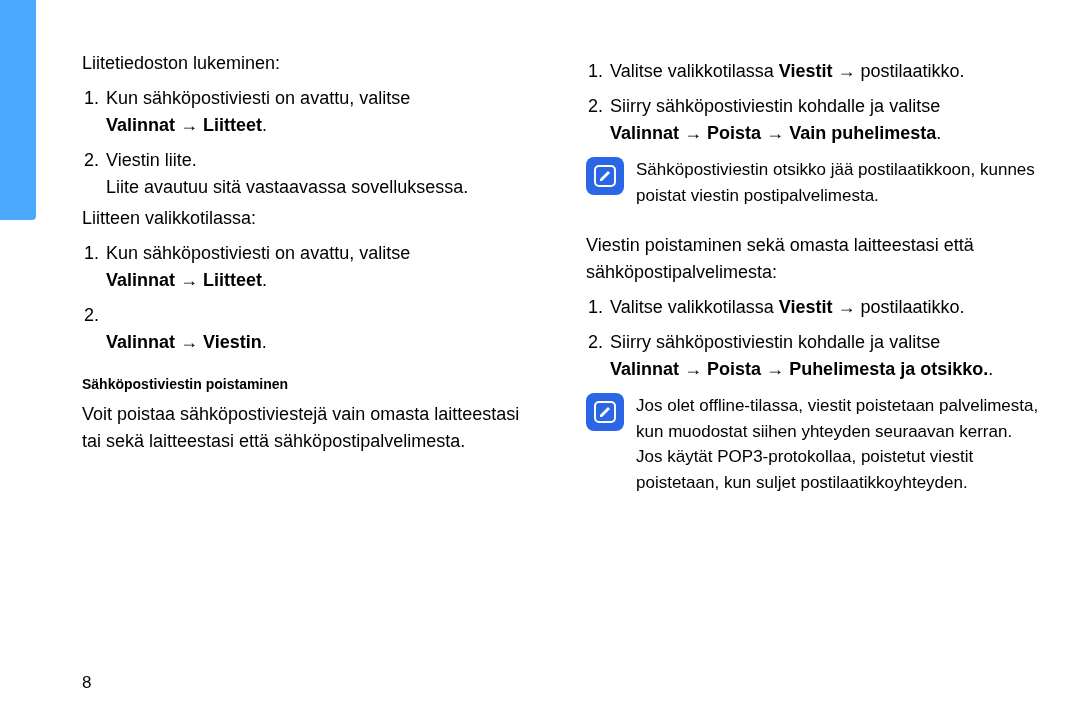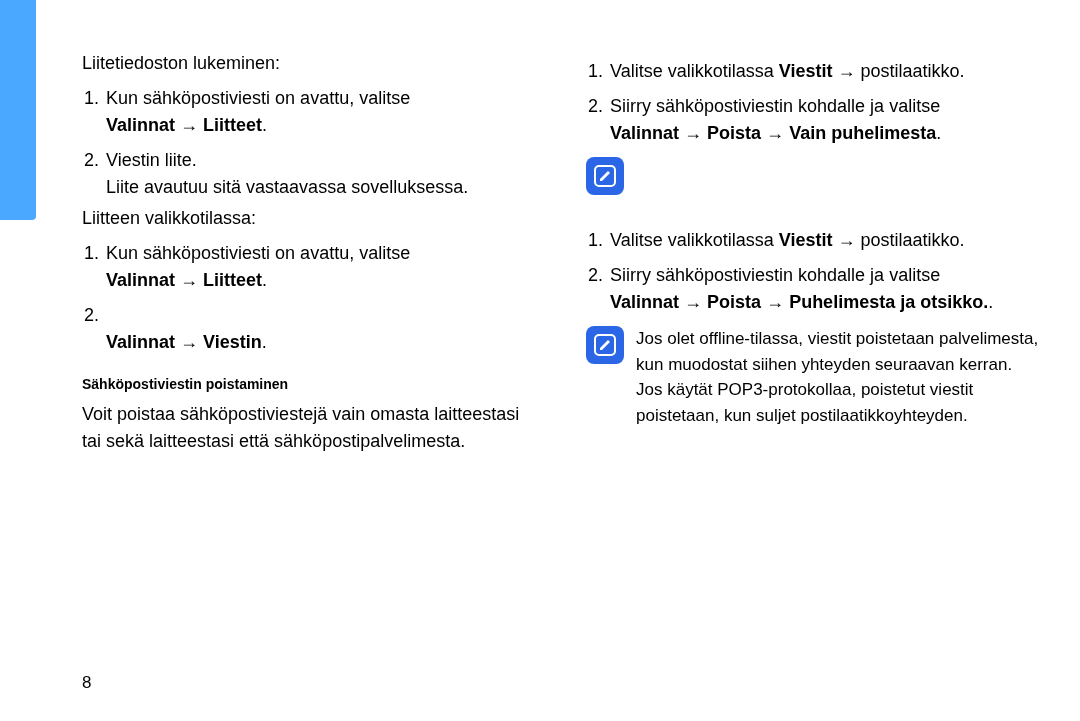--- a/index.html
+++ b/index.html
@@ -167,24 +167,26 @@
       </li>
     </ol>
 
     <div class="note">
       <div class="icon">
         <svg viewBox="0 0 24 24">
           <rect x="2" y="2" width="20" height="20" rx="4" fill="none" stroke="#ffffff" stroke-width="2"></rect>
           <path d="M7 15 L15 7 L17 9 L9 17 L7 17 Z" fill="#ffffff"></path>
         </svg>
       </div>
+      <div class="text">Sähköpostiviestin otsikko jää postilaatikkoon, kunnes poistat viestin postipalvelimesta.</div>
     </div>
 
     <div class="spacer"></div>
 
+    <p class="intro">Viestin poistaminen sekä omasta laitteestasi että sähköpostipalvelimesta:</p>
     <ol class="steps">
       <li>
         <span>Valitse valikkotilassa</span>
         <span class="b">Viestit</span>
         <span class="arrow">→</span>
         <span>postilaatikko.</span>
       </li>
       <li>
         <span>Siirry sähköpostiviestin kohdalle ja valitse</span><br>
         <span class="b">Valinnat</span>

